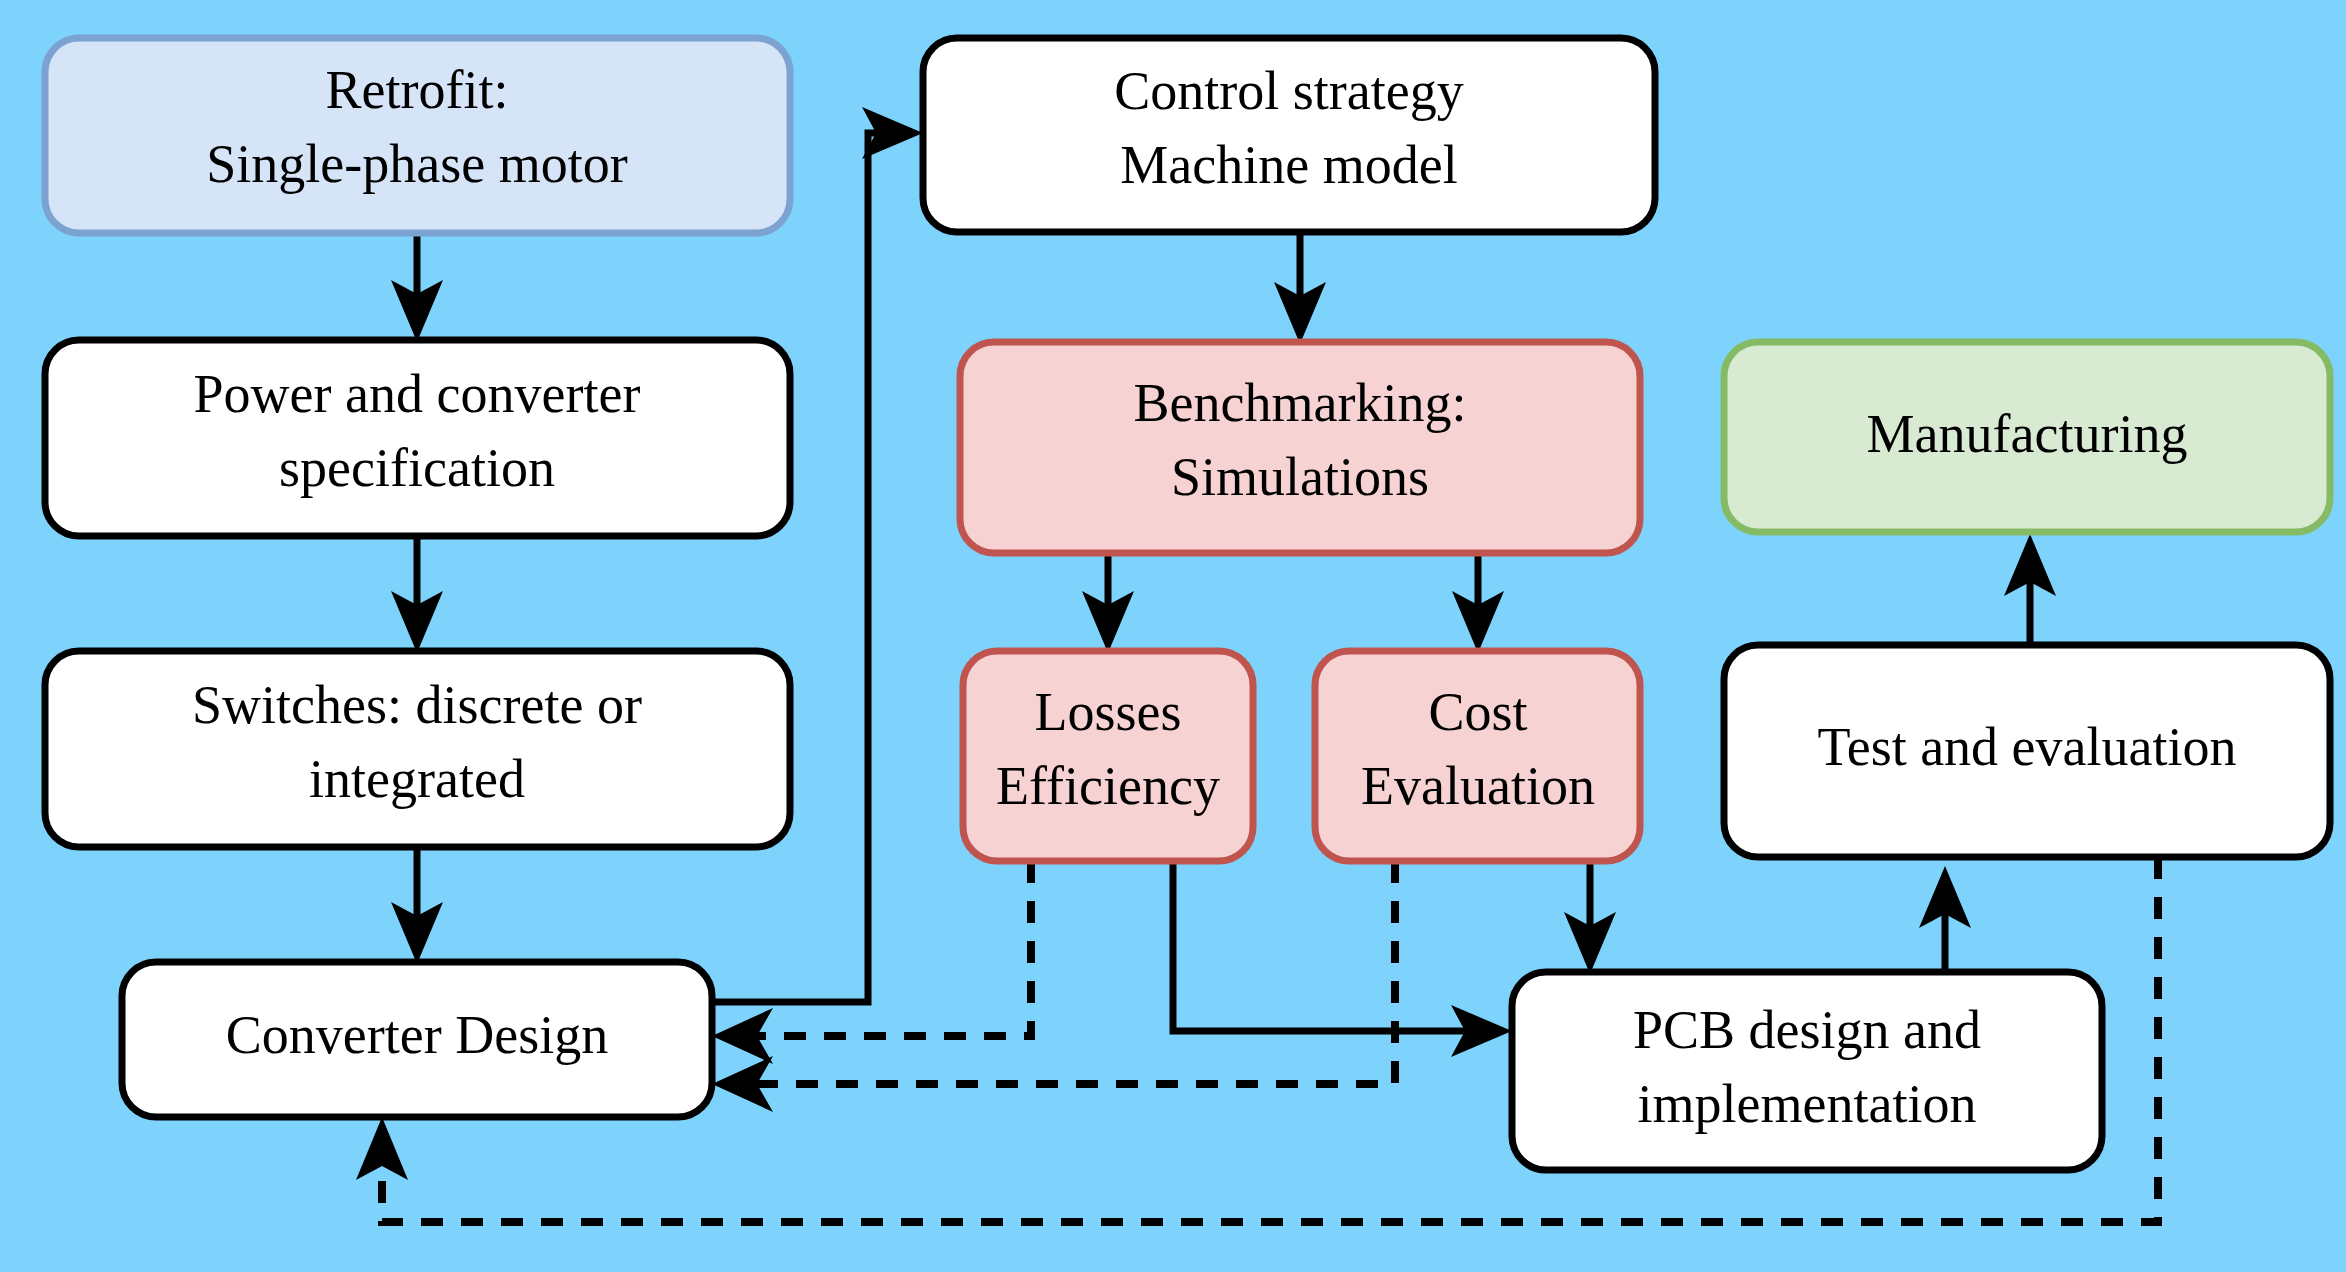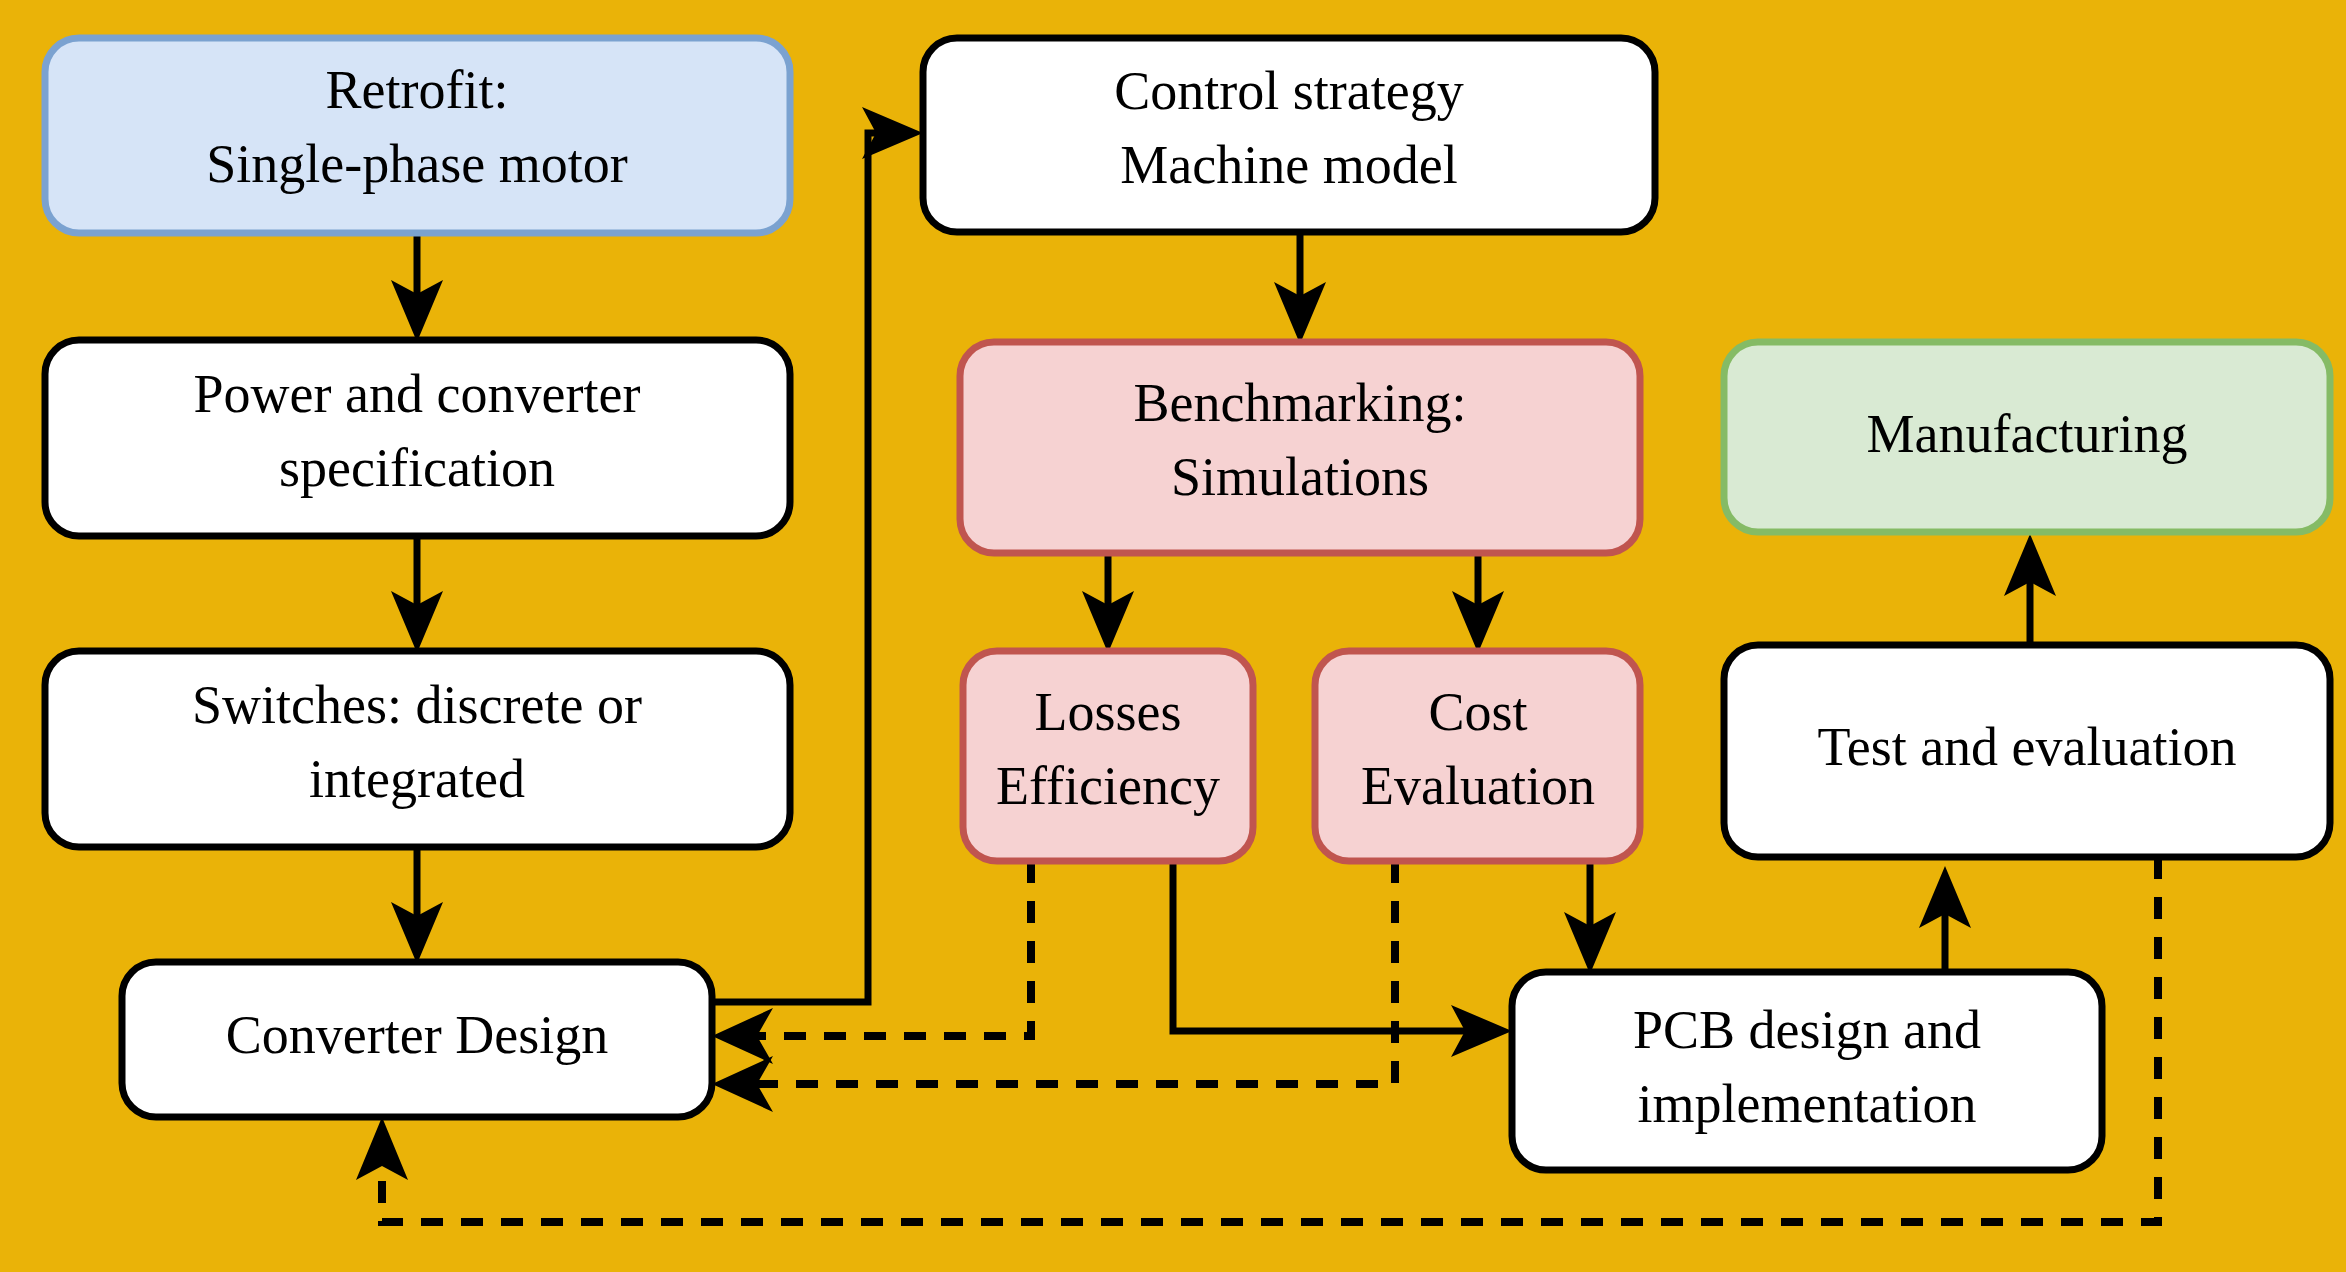--- a/index.html
+++ b/index.html
@@ -4,21 +4,21 @@
 <style>
   html, body {
     margin: 0;
     padding: 0;
     background: #ffffff;
   }
   #diagram-root {
     position: relative;
     width: 2346px;
     height: 1272px;
-    background: #eab308;
+    background: #7dd3fc;
     font-family: "Liberation Serif", "DejaVu Serif", serif;
     overflow: hidden;
   }
   svg.flow {
     position: absolute;
     top: 0;
     left: 0;
     width: 2346px;
     height: 1272px;
   }

